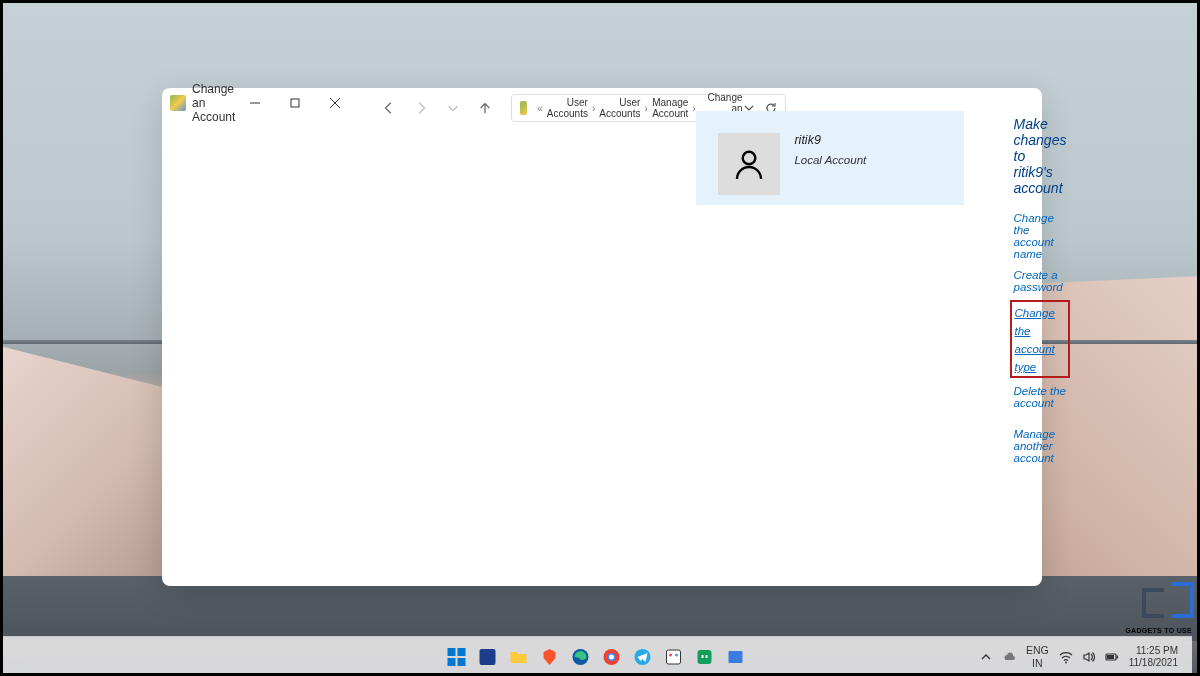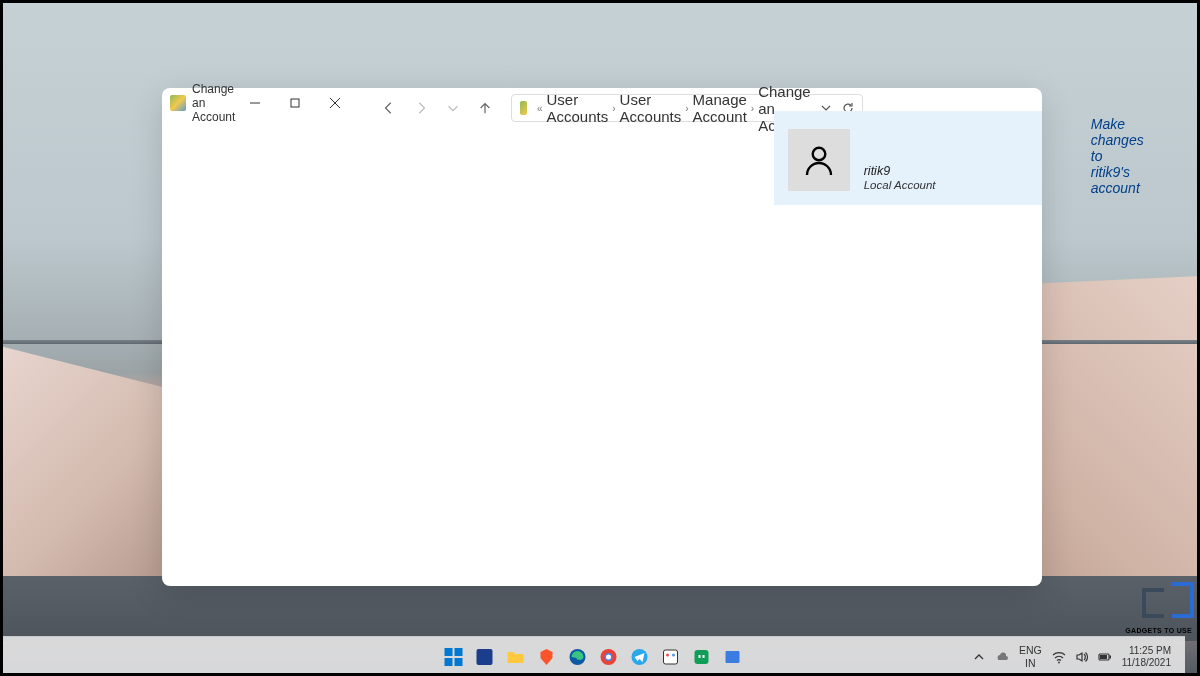--- a/index.html
+++ b/index.html
@@ -19,43 +19,43 @@
 .title-text { font-size:12px; color:#333; flex:1; }
 .winbtn { width:40px; height:28px; display:flex; align-items:center; justify-content:center; color:#333; cursor:pointer; }
 .winbtn svg { width:10px; height:10px; }
 
 .toolbar { height:40px; display:flex; align-items:center; padding:0 14px; gap:8px; }
 .navbtn { width:24px; height:24px; display:flex; align-items:center; justify-content:center; color:#666; cursor:pointer; }
 .navbtn svg { width:14px; height:14px; }
 .navbtn.disabled { color:#bbb; }
 .addressbar { flex:1; height:28px; border:1px solid #ddd; border-radius:4px; display:flex; align-items:center; padding:0 8px; margin-left:6px; background:#fff; }
 .addr-icon { width:14px; height:14px; margin-right:6px; background:linear-gradient(135deg,#8fb956,#f2c94c); border-radius:2px; }
-.crumb { font-size:15px; color:#333; cursor:pointer; }
+.crumb { font-size:10px; color:#333; cursor:pointer;text-align:right; }
 .chev { margin:0 4px; color:#777; font-size:10px; }
 .addr-right { margin-left:auto; display:flex; gap:10px; align-items:center; color:#555; }
 .addr-right svg { width:12px; height:12px; }
 .searchbox { width:232px; height:28px; border:1px solid #ddd; border-radius:4px; display:flex; align-items:center; padding:0 8px; margin-left:8px; }
 .searchbox input { border:none; outline:none; flex:1; font-size:12px; color:#666; background:transparent; }
 .searchbox svg { width:13px; height:13px; color:#666; }
 
 .content { flex:1; padding:28px 0 0 214px; position:relative;font-style:italic; }
 .page-heading { font-size:14px; color:#003f8a; font-weight:400; margin-bottom:16px; }
 .action-list { display:flex; flex-direction:column; gap:9px; }
 .action-link { font-size:11.5px; color:#0067c0; cursor:pointer; width:fit-content; }
 .highlight-box { border:2px solid #b41b1b; padding:1px 3px; margin:-2px -4px; width:fit-content; }
 .highlight-box .action-link { text-decoration:underline; }
 .gap-before { margin-top:10px; }
 
-.account-card { position:absolute; right:102px; top:23px; width:268px; height:94px; background:#e5f1fb; display:flex; align-items:flex-end; padding:14px; }
+.account-card { position:absolute; right:102px; top:23px; width:268px; height:94px; background:#e5f1fb; display:flex; align-items:flex-start; padding:22px; }
 .avatar { width:62px; height:62px; background:#ddd; display:flex; align-items:center; justify-content:center; margin-right:14px; }
 .avatar svg { width:36px; height:36px; color:#000; }
 .acct-name { font-size:12.5px; color:#222; }
-.acct-type { font-size:11.5px; color:#333; margin-top:1px; }
-
-.taskbar { position:absolute; left:0; right:15px; bottom:0; height:40px; background:rgba(243,243,243,.82); backdrop-filter:blur(10px); display:flex; align-items:center; border-top:1px solid rgba(0,0,0,.06); }
+.acct-type { font-size:11.5px; color:#333; margin-top:7px; }
+
+.taskbar { position:absolute; left:0; right:8px; bottom:0; height:40px; background:rgba(243,243,243,.82); backdrop-filter:blur(10px); display:flex; align-items:center; border-top:1px solid rgba(0,0,0,.06); }
 .tb-center { position:absolute; left:50%; transform:translateX(-50%); display:flex; gap:3px; align-items:center; }
 .tb-icon { width:28px; height:28px; display:flex; align-items:center; justify-content:center; border-radius:3px; cursor:pointer; }
 .tb-right { margin-left:auto; display:flex; align-items:center; gap:10px; padding-right:14px; font-size:10.5px; color:#333; }
 .tray-icons { display:flex; gap:9px; align-items:center; }
 .tray-icons svg { width:14px; height:14px; }
 .lang { text-align:center; line-height:1.15; }
 .clock { text-align:right; line-height:1.15; font-size:10px; }
 
 .watermark-logo { position:absolute; right:6px; bottom:50px; width:52px; height:44px; }
 .watermark-logo .b1 { position:absolute; left:0; top:6px; width:22px; height:30px; border:4px solid #3a4a5a; border-right:none; }
@@ -132,20 +132,29 @@
         <svg viewBox="0 0 12 12">
             <path d="M10 6a4 4 0 11-1.2-2.8M10 1v3H7" fill="none" stroke="currentColor" stroke-width="1.2"></path>
           </svg>
       </div>
     </div>
 
   </div>
 
   <div class="content">
     <div class="page-heading">Make changes to ritik9's account</div>
+    <div class="action-list">
+      <span class="action-link">Change the account name</span>
+      <span class="action-link">Create a password</span>
+      <div class="highlight-box">
+        <span class="action-link">Change the account type</span>
+      </div>
+      <span class="action-link">Delete the account</span>
+      <span class="action-link gap-before">Manage another account</span>
+    </div>
 
     <div class="account-card">
       <div class="avatar">
         <svg viewBox="0 0 24 24">
             <circle cx="12" cy="8" r="4.2" fill="none" stroke="currentColor" stroke-width="1.6"></circle>
             <path d="M4 22c0-4.4 3.6-8 8-8s8 3.6 8 8" fill="none" stroke="currentColor" stroke-width="1.6"></path>
           </svg>
       </div>
       <div>
         <div class="acct-name">ritik9</div>

